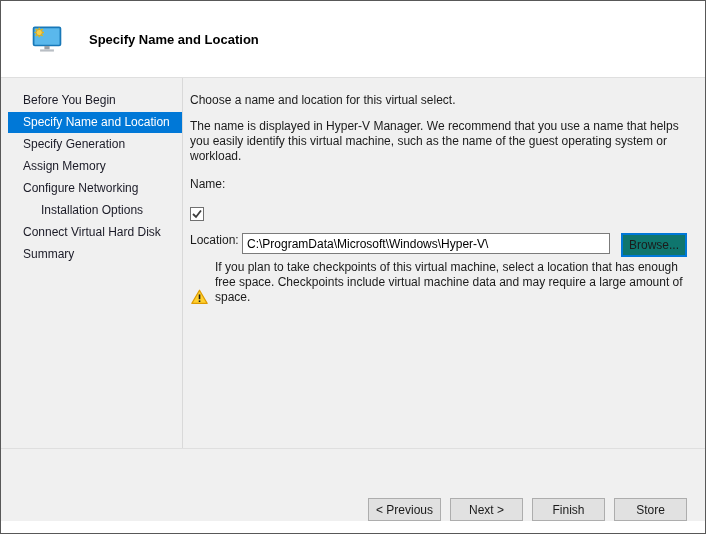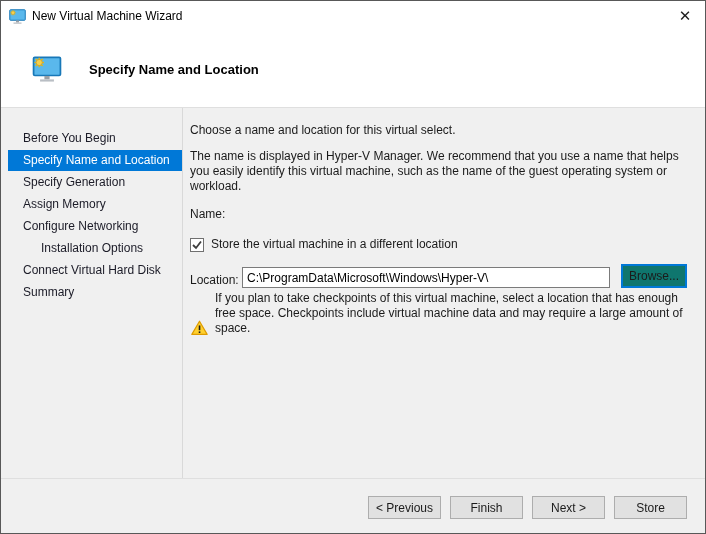--- a/index.html
+++ b/index.html
@@ -48,21 +48,21 @@
   
   .body {
     height: 371px;
     background: #f0f0f0;
     border-top: 1px solid #dfdfdf;
     display: flex;
   }
   .sidebar {
     width: 182px; flex: 0 0 auto;
     border-right: 1px solid #d9d9d9;
-    padding-top: 20px; padding-left: 7px;
+    padding-top: 12px; padding-left: 7px;
   }
   .nav-item {
     height: 21px; line-height: 21px;
     margin-bottom: 1px;
     padding-left: 15px;
     white-space: nowrap;
     color: #1b1b27;
     cursor: default;
   }
   .nav-item.indent { padding-left: 33px; }
@@ -71,21 +71,21 @@
   .main {
     flex: 1;
     padding: 15px 20px 0 7px;
     line-height: 15px;
   }
   .main p { margin: 0; }
   .p-intro { margin-bottom: 11px !important; }
   .p-namehelp { margin-bottom: 13px !important; }
   .p-folderhelp { margin-bottom: 10px !important; }
 
-  .field-row { display: flex; align-items: flex-end; }
+  .field-row { display: flex; align-items: flex-start; }
   .name-row { margin-bottom: 15px; }
   .location-row { }
   .field-label { width: 52px; flex: 0 0 auto; }
   .text-input {
     width: 368px; height: 21px;
     border: 1px solid #7b7b7b;
     background: #ffffff;
     font: 12px "Liberation Sans", sans-serif;
     color: #000;
     padding: 1px 4px;
@@ -115,56 +115,38 @@
 
   .warning-row { display: flex; align-items: flex-end; margin-top: 3px; }
   .warning-row svg { flex: 0 0 auto; margin: 2px 7px 0 1px; }
   .warning-text { max-width: 472px; }
 
   
   .footer {
     height: 73px;
     background: #f0f0f0;
     border-top: 1px solid #dfdfdf;
-    display: flex; justify-content: flex-end; align-items: flex-start;
+    display: flex; justify-content: flex-end; align-items: flex-end;
     padding: 17px 18px 0 0;
     gap: 9px;
   }
   .btn {
     min-width: 73px; height: 23px;
     background: #e1e1e1;
     border: 1px solid #adadad;
     font: 12px "Liberation Sans", sans-serif;
     color: #1b1b1b;
     cursor: default;
   }
 </style>
 </head>
 <body>
 
 <div class="window">
 
-  <div class="titlebar">
-    <svg class="app-icon" viewBox="0 0 34 30">
-      <rect x="1.5" y="1.5" width="31" height="21" rx="1.5" fill="#5ab8ec" stroke="#1878b8" stroke-width="2"></rect>
-      <rect x="14" y="23" width="6" height="4" fill="#9aa0a6"></rect>
-      <rect x="9" y="27" width="16" height="2.5" fill="#b9bec4"></rect>
-      <g stroke="#e9b90c" stroke-width="1.6">
-        <line x1="8" y1="2" x2="8" y2="13"></line>
-          <line x1="2.5" y1="7.5" x2="13.5" y2="7.5"></line>
-        <line x1="4" y1="3.5" x2="12" y2="11.5"></line>
-          <line x1="12" y1="3.5" x2="4" y2="11.5"></line>
-      </g>
-      <circle cx="8" cy="7.5" r="3.6" fill="#f6d04d" stroke="#caa02e" stroke-width="1"></circle>
-    </svg>
-    <span class="title-text">New Virtual Machine Wizard</span>
-    <button class="close-btn">
-      <span>✕</span>
-    </button>
-  </div>
 
   <div class="header">
     <svg class="step-icon" viewBox="0 0 34 30">
       <rect x="1.5" y="1.5" width="31" height="21" rx="1.5" fill="#5ab8ec" stroke="#1878b8" stroke-width="2"></rect>
       <rect x="14" y="23" width="6" height="4" fill="#9aa0a6"></rect>
       <rect x="9" y="27" width="16" height="2.5" fill="#b9bec4"></rect>
       <g stroke="#e9b90c" stroke-width="1.6">
         <line x1="8" y1="2" x2="8" y2="13"></line>
           <line x1="2.5" y1="7.5" x2="13.5" y2="7.5"></line>
         <line x1="4" y1="3.5" x2="12" y2="11.5"></line>
@@ -196,21 +178,20 @@
         <span class="field-label">Name:</span>
       </div>
 
 
       <div class="checkbox-row">
         <span class="checkbox checked">
           <svg width="10" height="10" viewBox="0 0 10 10">
             <polyline points="1,5 4,8 9,1.5" fill="none" stroke="#3d3d3d" stroke-width="1.8"></polyline>
           </svg>
         </span>
-        <span>Store the virtual machine in a different location</span>
       </div>
 
       <div class="field-row location-row">
         <span class="field-label">Location:</span>
         <input class="text-input" type="text" value="C:\ProgramData\Microsoft\Windows\Hyper-V\" style="">
         <button class="browse-btn">Browse...</button>
       </div>
 
       <div class="warning-row">
         <svg width="17" height="16" viewBox="0 0 20 18">
@@ -218,18 +199,18 @@
           <rect x="9.1" y="6" width="1.9" height="5.6" fill="#1b1b1b"></rect>
           <rect x="9.1" y="13" width="1.9" height="1.9" fill="#1b1b1b"></rect>
         </svg>
         <span class="warning-text">If you plan to take checkpoints of this virtual machine, select a location that has enough free space. Checkpoints include virtual machine data and may require a large amount of space.</span>
       </div>
     </div>
   </div>
 
   <div class="footer">
     <button class="btn">&lt; Previous</button>
+    <button class="btn">Next &gt;</button>
     <button class="btn">Finish</button>
-    <button class="btn">Next &gt;</button>
     <button class="btn">Store</button>
   </div>
 
 </div>
 
 </body></html>

